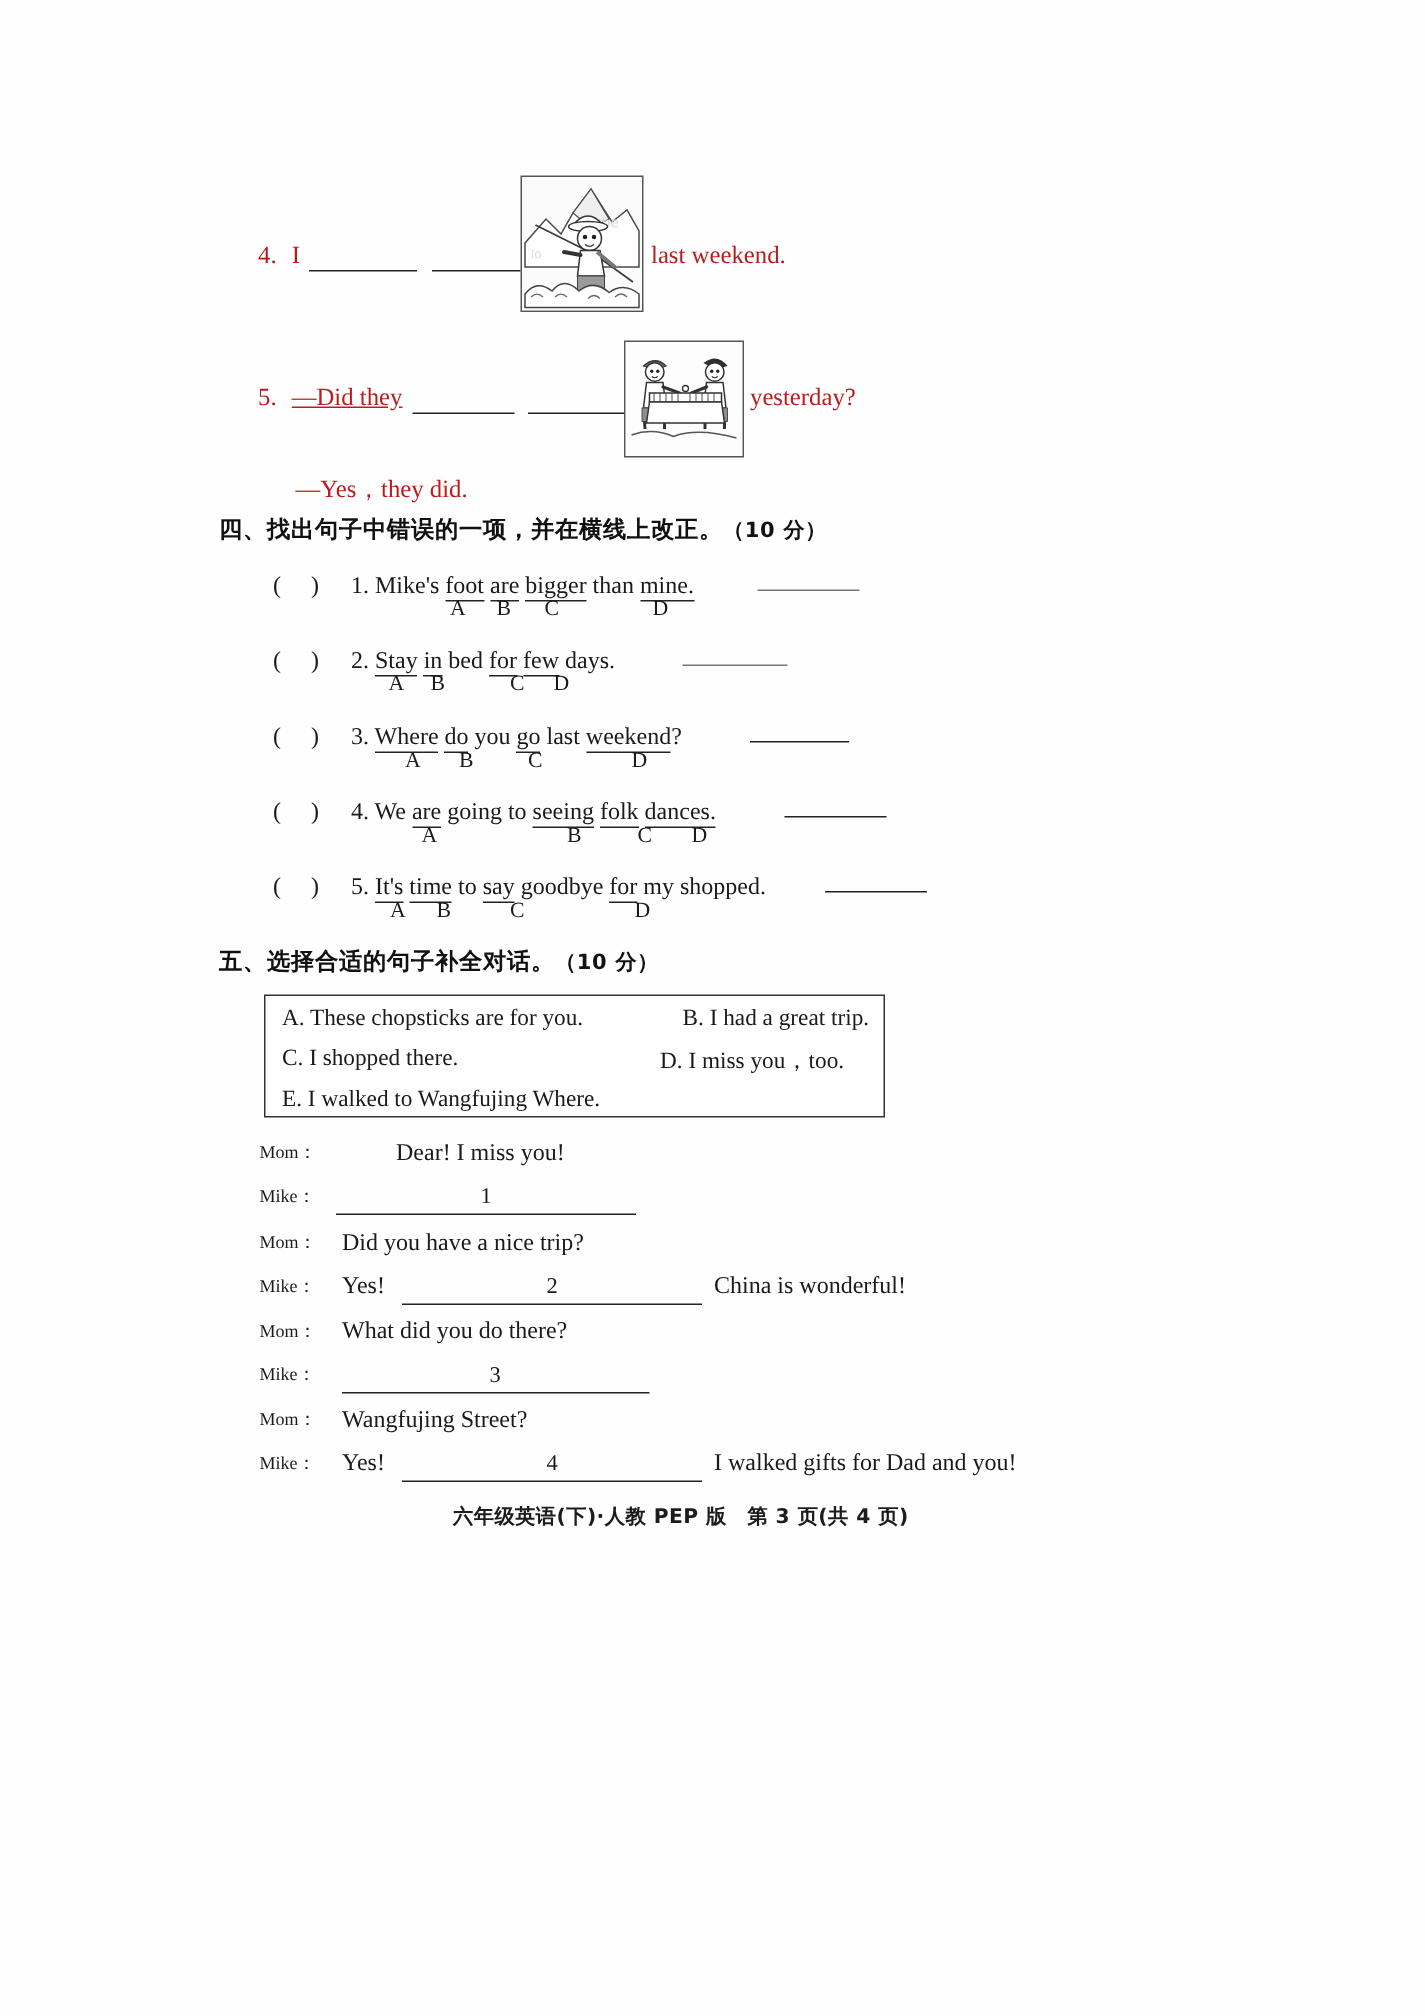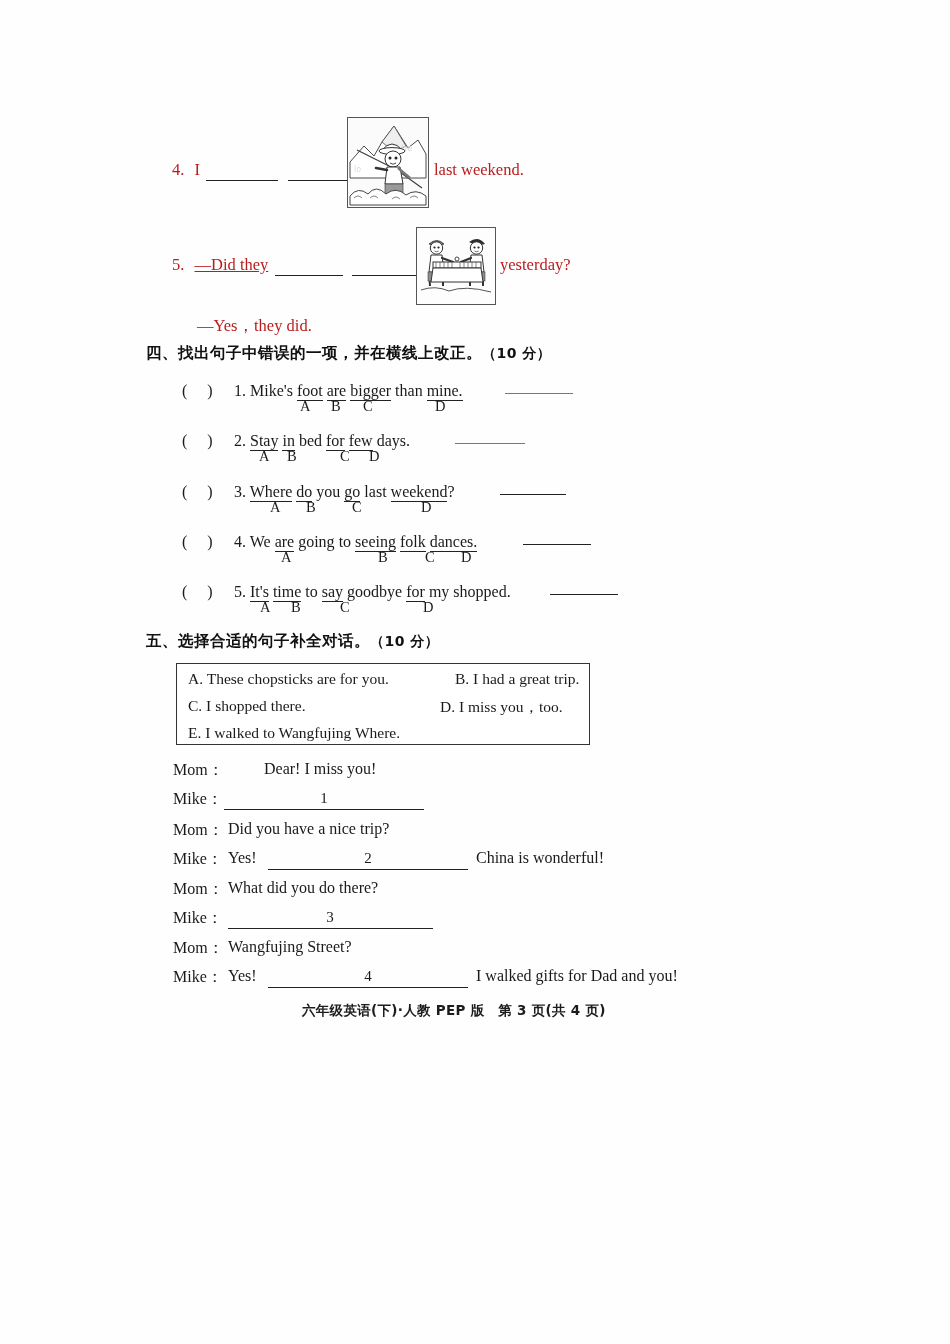--- a/index.html
+++ b/index.html
@@ -81,21 +81,21 @@
   }
   .opt {
     position: absolute;
     font-size: 15.5px;
     white-space: nowrap;
   }
 
   
   .dlg-speaker {
     position: absolute;
-    font-size: 16px;
+    font-size: 12px;
     white-space: nowrap;
   }
   .dlg-text {
     position: absolute;
     font-size: 16px;
     white-space: nowrap;
   }
   .dlg-numlabel {
     position: absolute;
     font-size: 15px;

